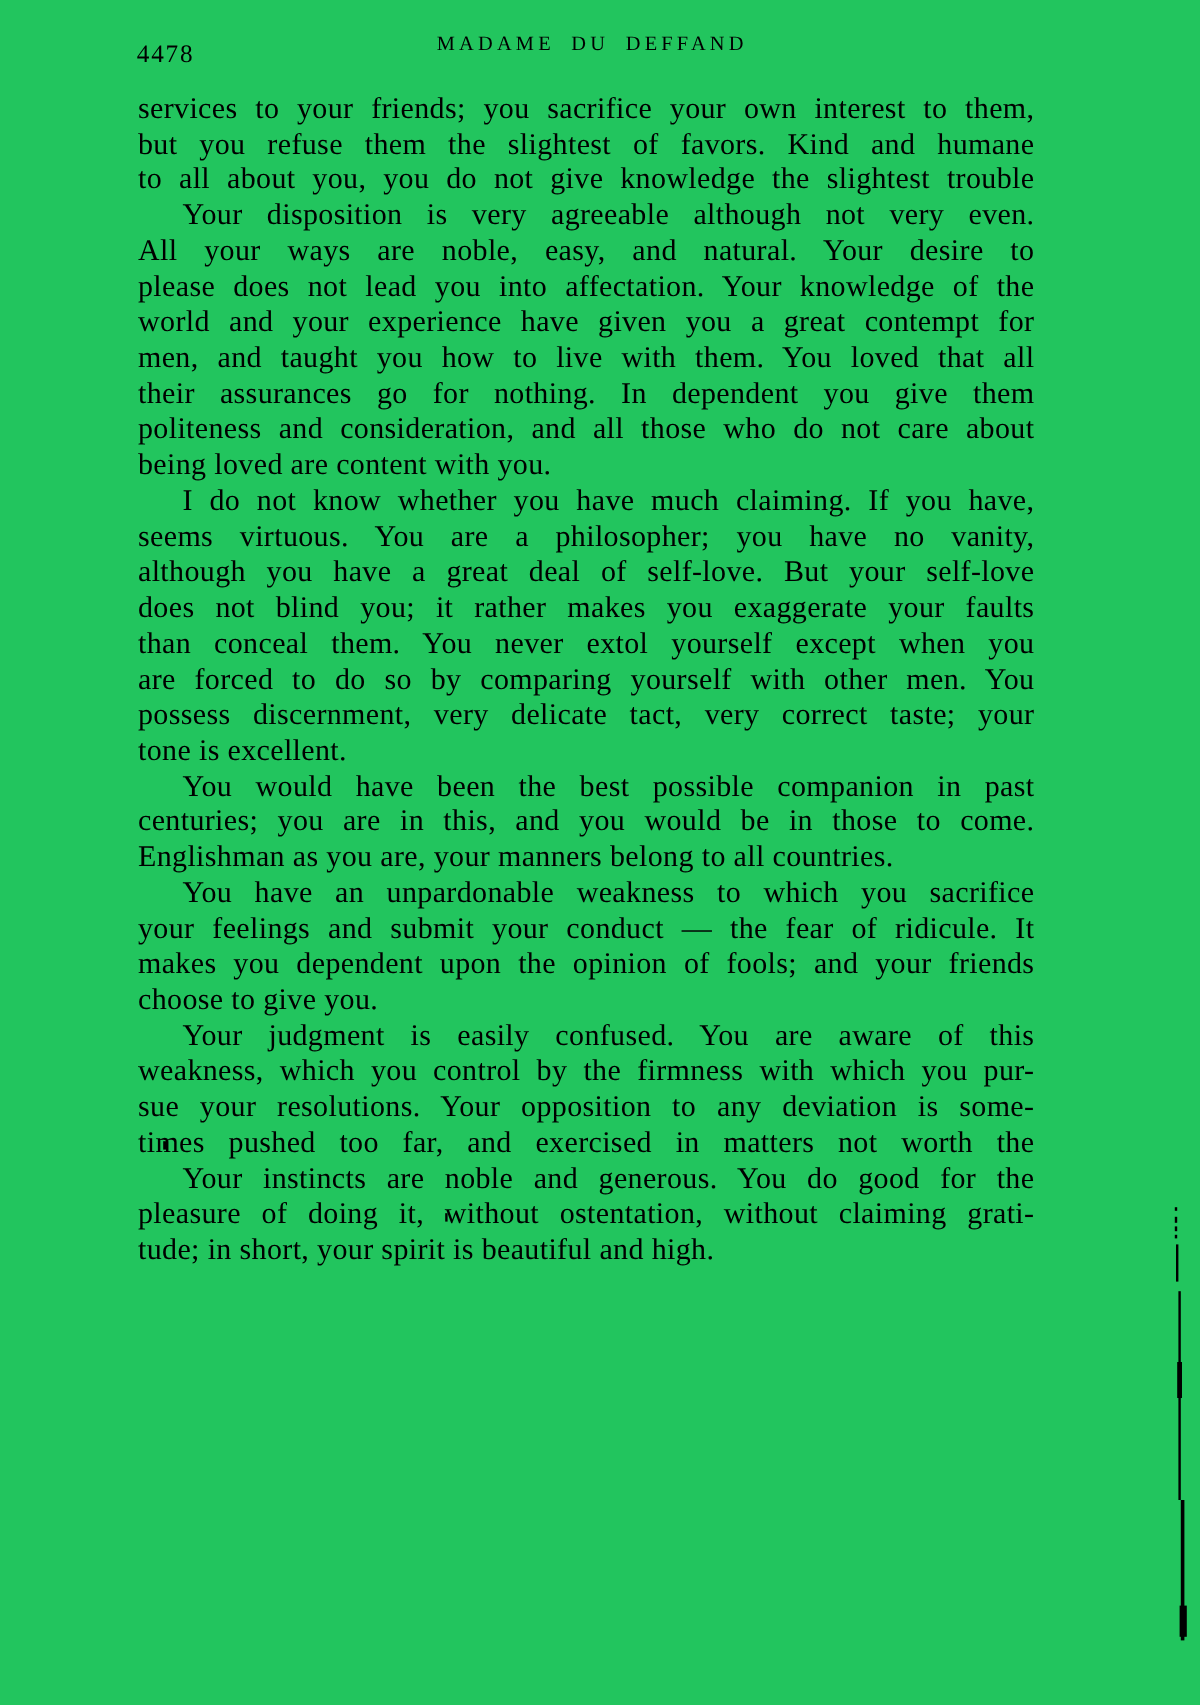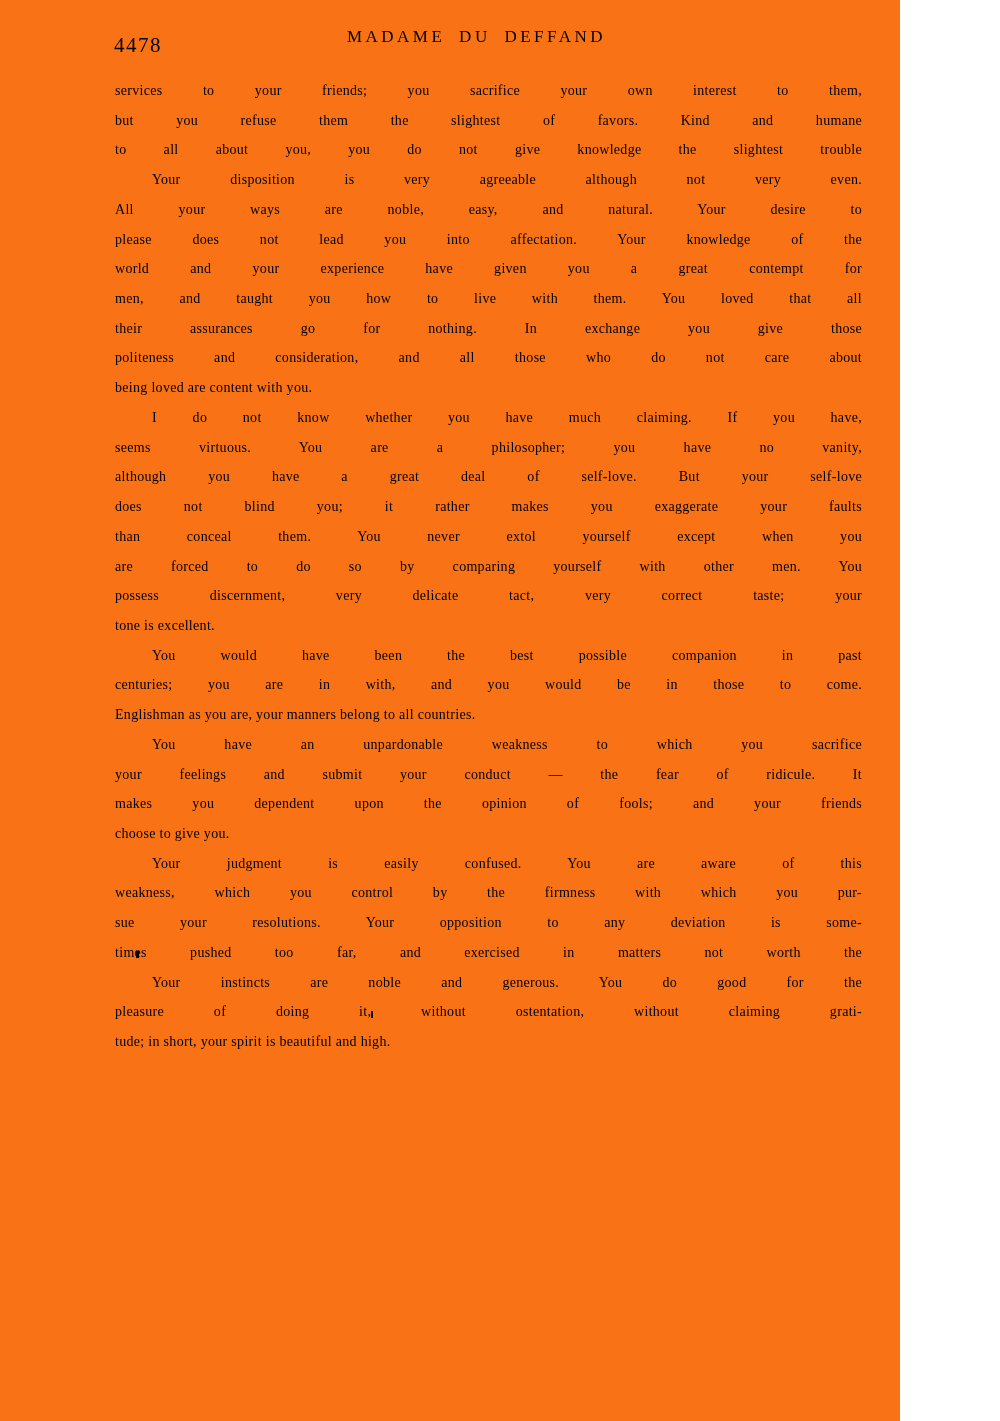--- a/index.html
+++ b/index.html
@@ -2,50 +2,50 @@
 <html><head>
 <meta charset="utf-8">
 <style>
   html, body {
     margin: 0;
     padding: 0;
     background: #ffffff;
   }
   .page {
     position: relative;
-    width: 900px;
+    width: 1000px;
     height: 1421px;
-    background: #f97316;
+    background: #22c55e;
     color: #000000;
     font-family: "Liberation Serif", serif;
     overflow: hidden;
   }
   .page-number {
     position: absolute;
     left: 114px;
     top: 33px;
     font-size: 21px;
     letter-spacing: 1.5px;
   }
   .running-head {
     position: absolute;
-    left: 103px;
+    left: 120px;
     top: 27px;
     width: 747px;
     text-align: center;
     font-size: 17px;
     letter-spacing: 3.5px;
     word-spacing: 6px;
   }
   .text-body {
     position: absolute;
     left: 115px;
     top: 76px;
     width: 747px;
-    font-size: 14px;
+    font-size: 25px;
     letter-spacing: 0.3px;
   }
   .paragraph { margin: 0; padding: 0; }
   .line {
     height: 29.72px;
     line-height: 29.72px;
     text-align: justify;
     text-align-last: justify;
     white-space: normal;
   }
@@ -70,37 +70,37 @@
         <div class="line">services to your friends; you sacrifice your own interest to them,</div>
         <div class="line">but you refuse them the slightest of favors. Kind and humane</div>
         <div class="line">to all about you, you do not give knowledge the slightest trouble</div>
       </div>
       <div class="paragraph">
         <div class="line first-indented">Your disposition is very agreeable although not very even.</div>
         <div class="line">All your ways are noble, easy, and natural. Your desire to</div>
         <div class="line">please does not lead you into affectation. Your knowledge of the</div>
         <div class="line">world and your experience have given you a great contempt for</div>
         <div class="line">men, and taught you how to live with them. You loved that all</div>
-        <div class="line">their assurances go for nothing. In exchange you give those</div>
+        <div class="line">their assurances go for nothing. In dependent you give them</div>
         <div class="line">politeness and consideration, and all those who do not care about</div>
         <div class="line last">being loved are content with you.</div>
       </div>
       <div class="paragraph">
         <div class="line first-indented">I do not know whether you have much claiming. If you have,</div>
         <div class="line">seems virtuous. You are a philosopher; you have no vanity,</div>
         <div class="line">although you have a great deal of self-love. But your self-love</div>
         <div class="line">does not blind you; it rather makes you exaggerate your faults</div>
         <div class="line">than conceal them. You never extol yourself except when you</div>
         <div class="line">are forced to do so by comparing yourself with other men. You</div>
         <div class="line">possess discernment, very delicate tact, very correct taste; your</div>
         <div class="line last">tone is excellent.</div>
       </div>
       <div class="paragraph">
         <div class="line first-indented">You would have been the best possible companion in past</div>
-        <div class="line">centuries; you are in with, and you would be in those to come.</div>
+        <div class="line">centuries; you are in this, and you would be in those to come.</div>
         <div class="line last">Englishman as you are, your manners belong to all countries.</div>
       </div>
       <div class="paragraph">
         <div class="line first-indented">You have an unpardonable weakness to which you sacrifice</div>
         <div class="line">your feelings and submit your conduct — the fear of ridicule. It</div>
         <div class="line">makes you dependent upon the opinion of fools; and your friends</div>
         <div class="line last">choose to give you.</div>
       </div>
       <div class="paragraph">
         <div class="line first-indented">Your judgment is easily confused. You are aware of this</div>

